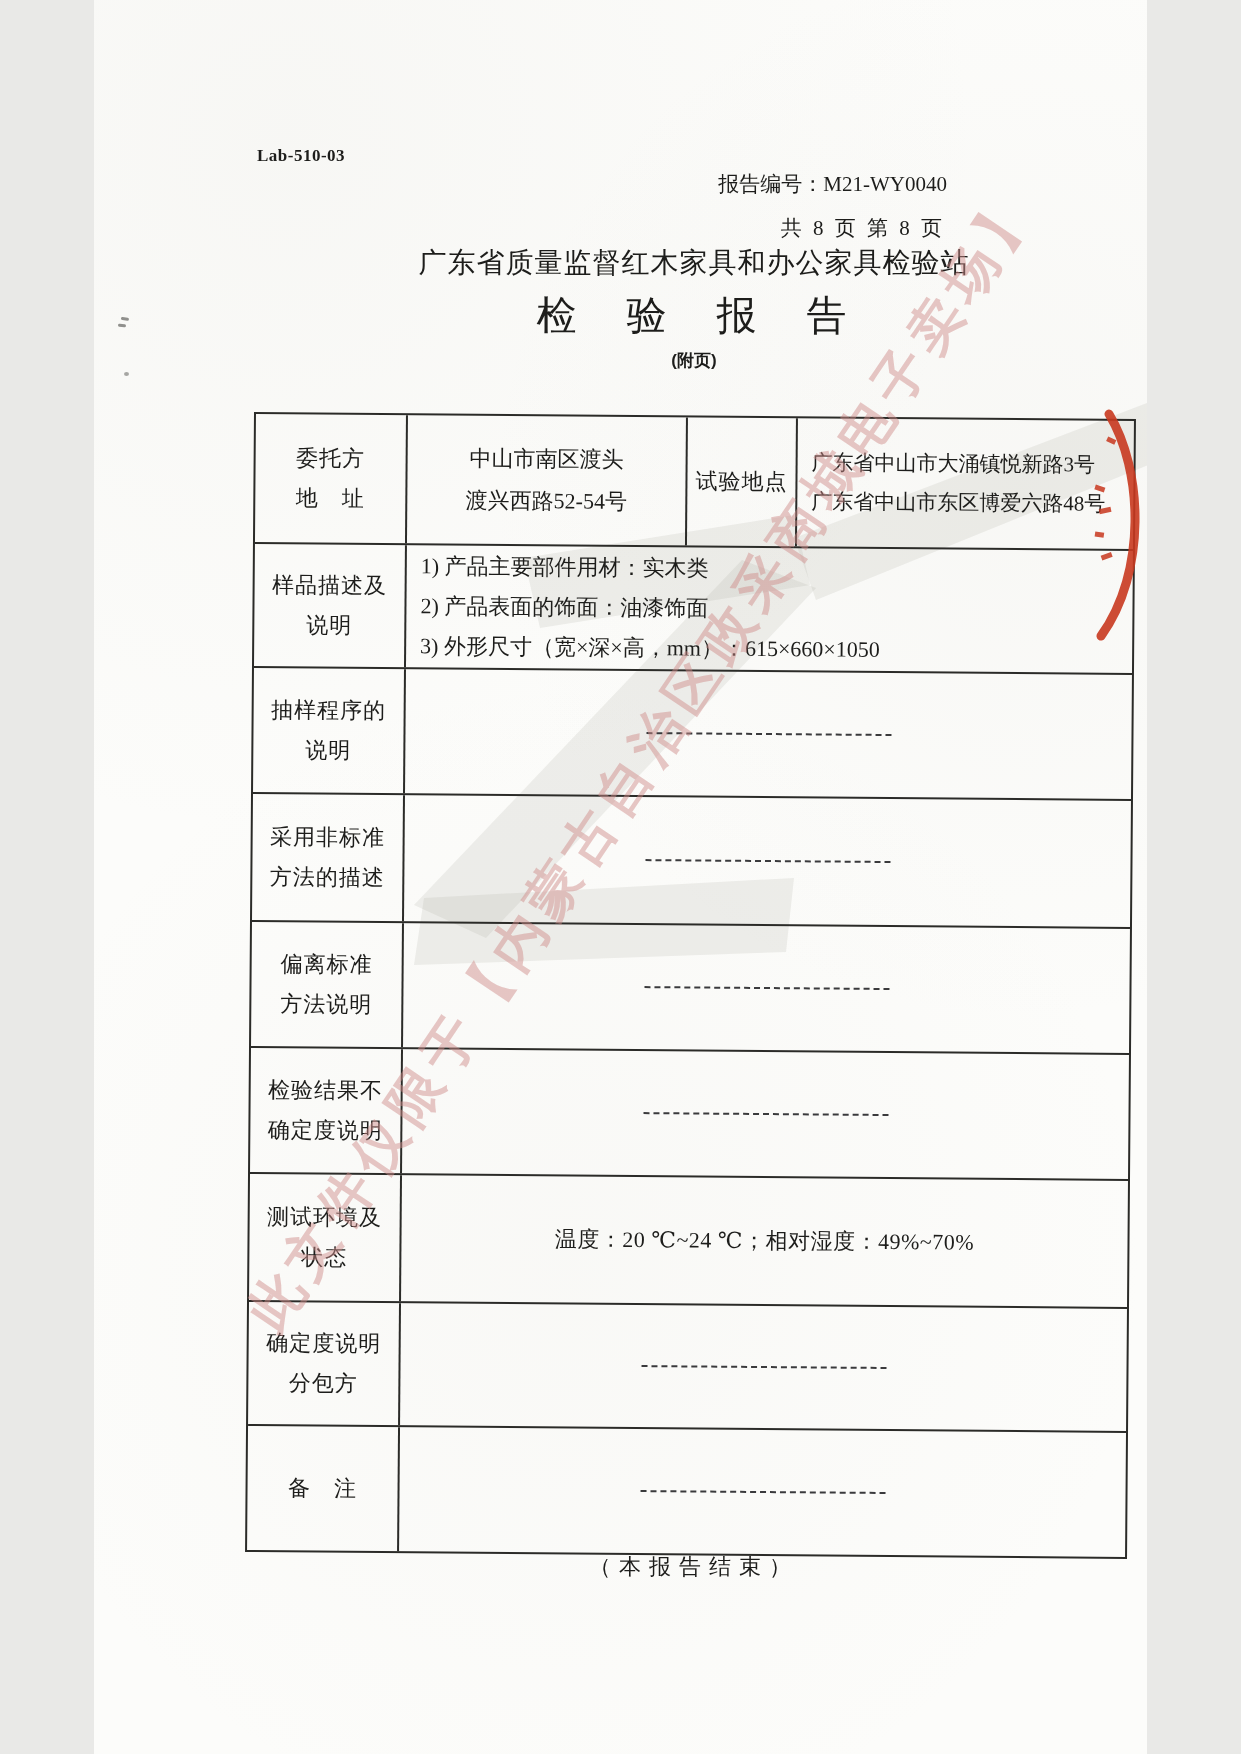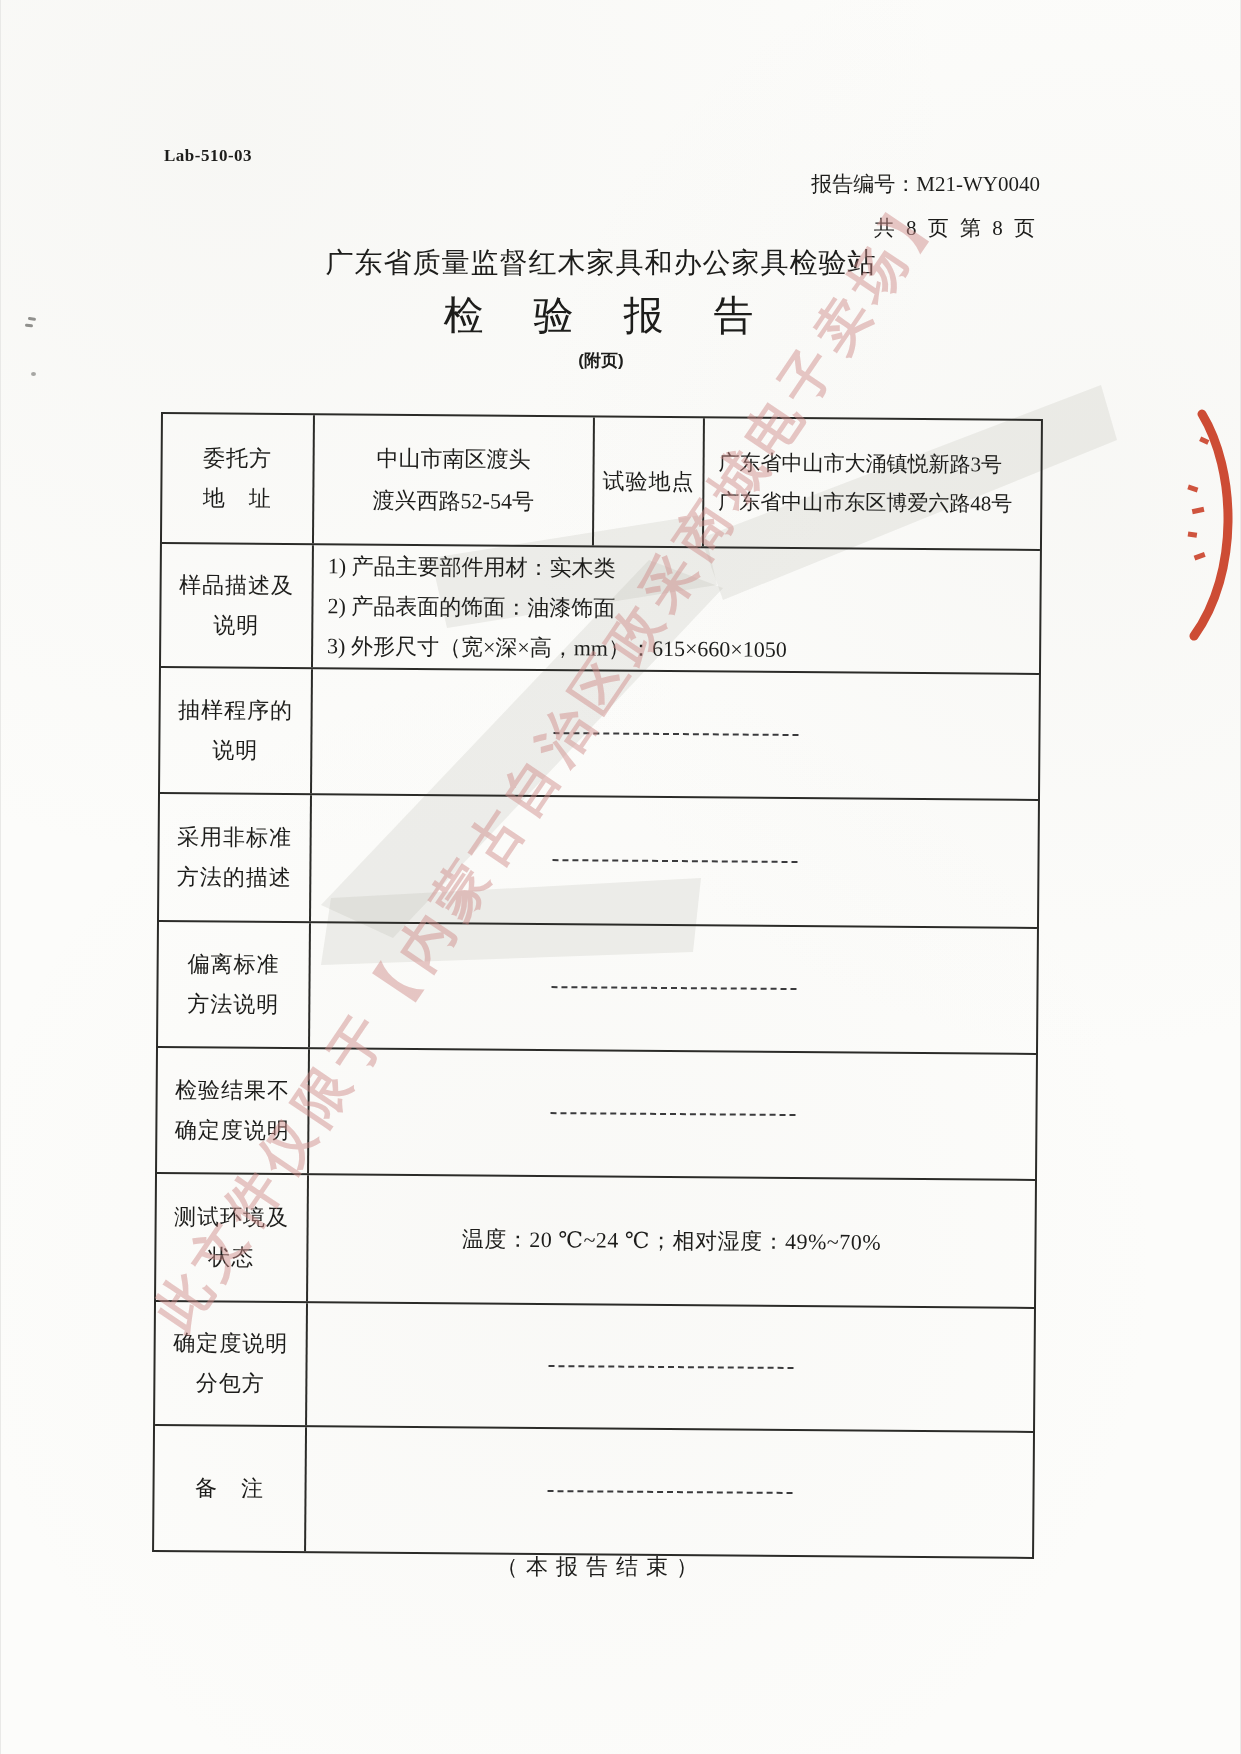--- a/index.html
+++ b/index.html
@@ -1,17 +1,17 @@
 <!DOCTYPE html>
 <html><head>
 <meta charset="utf-8">
 <style>
   html,body{margin:0;padding:0;background:#e9e9e7;}
   .page{
-    position:relative;width:1239px;height:1754px;margin:0 auto;overflow:hidden;
+    position:relative;width:1053px;height:1754px;margin:0 auto;overflow:hidden;
     background:#fcfcfa;
     background-image:
       radial-gradient(circle at 18% 8%, rgba(205,203,195,0.10), transparent 38%),
       radial-gradient(circle at 88% 28%, rgba(205,203,195,0.09), transparent 34%),
       radial-gradient(circle at 45% 72%, rgba(210,207,200,0.08), transparent 42%);
     font-family:"Liberation Serif","DejaVu Serif",serif;color:#1d1d1b;
   }
   .hdr-code{position:absolute;left:163px;top:146px;font-weight:bold;font-size:17px;letter-spacing:.5px;}
   .report-no{position:absolute;top:170px;right:200px;font-size:21px;white-space:nowrap;text-align:center;}
   .page-info{position:absolute;top:214px;right:202px;font-size:21px;letter-spacing:3px;white-space:nowrap;}

